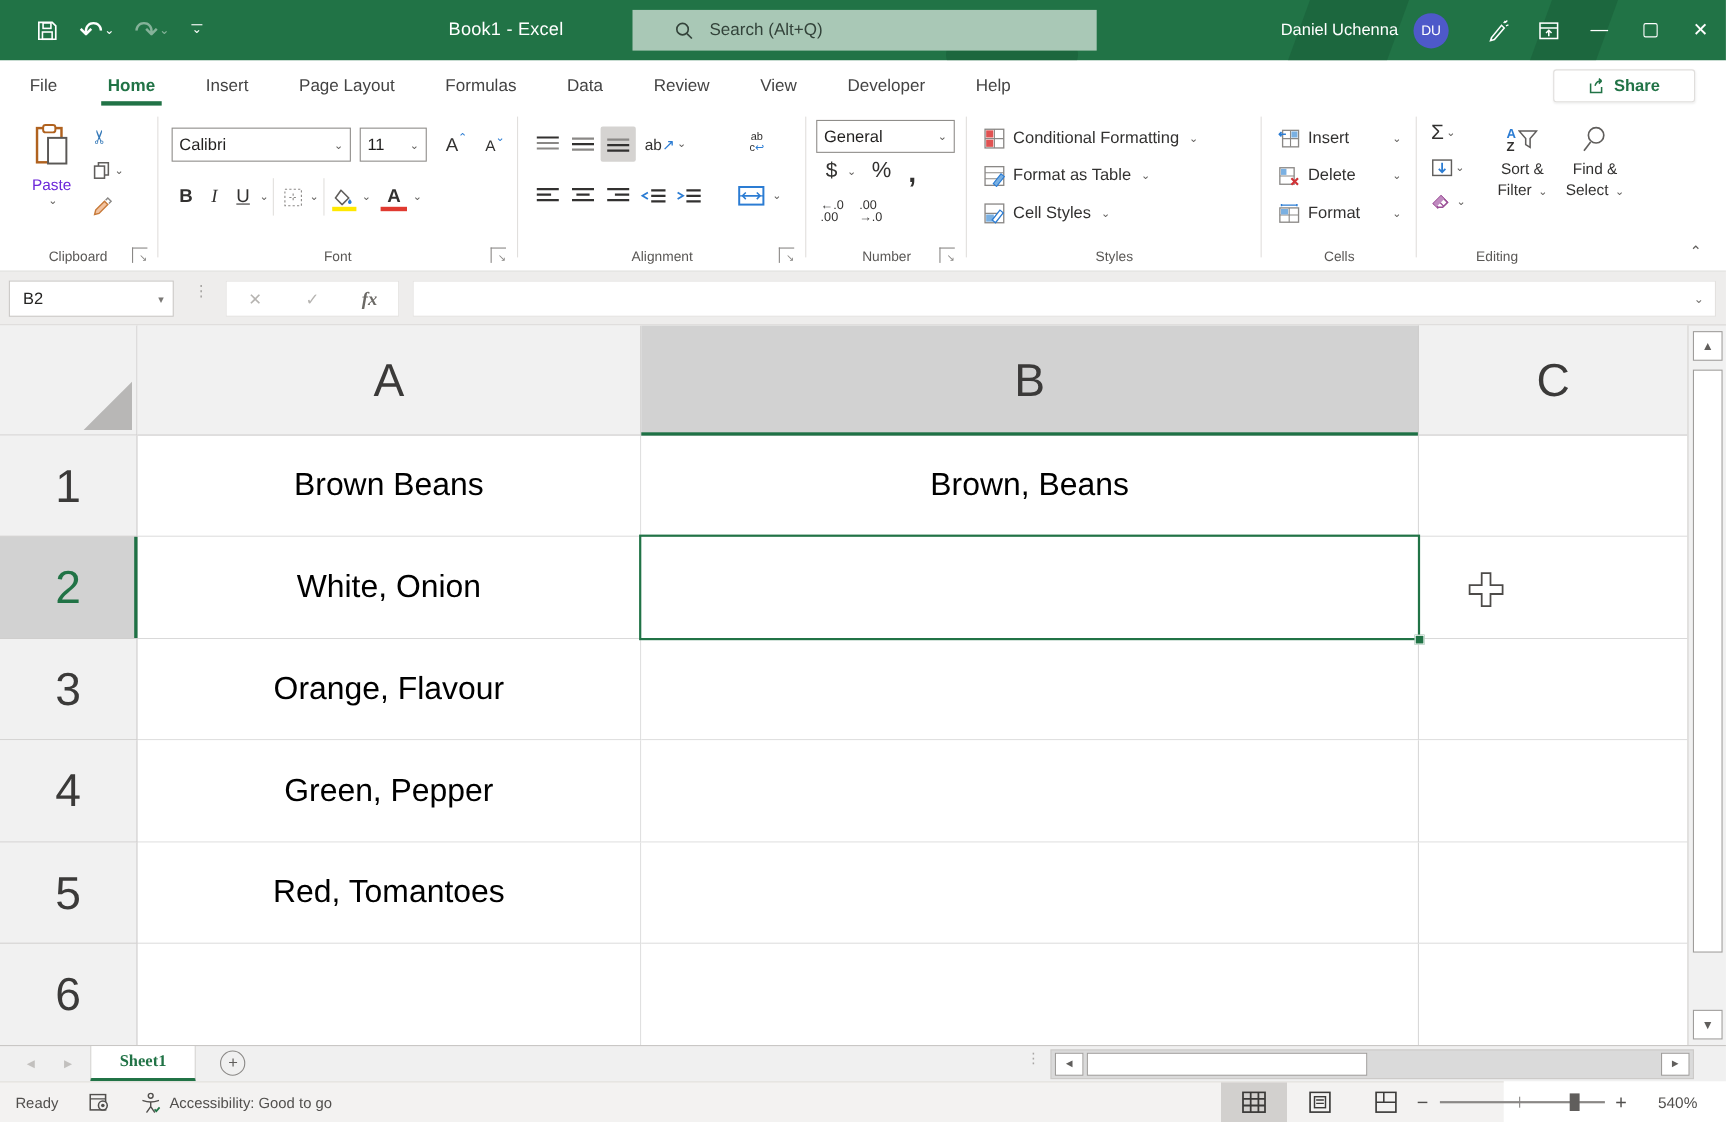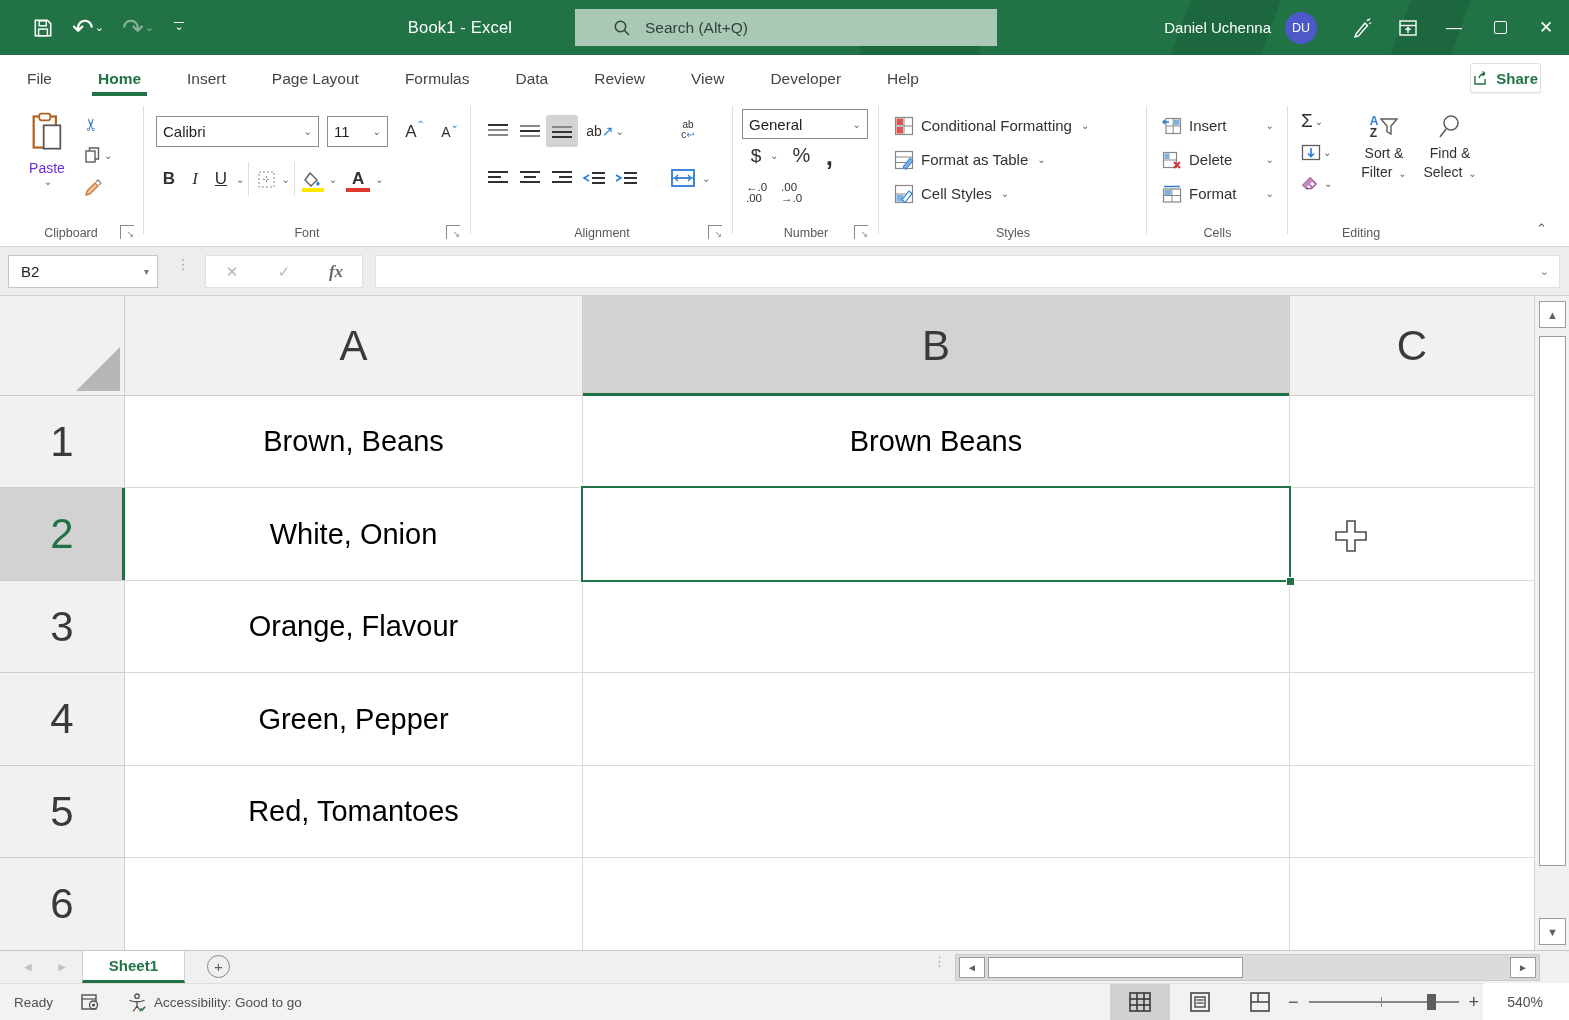--- a/index.html
+++ b/index.html
@@ -23,21 +23,21 @@
   .tb-user { font-size:15px; margin-right:14px; }
   .tb-avatar { width:32px; height:32px; border-radius:50%; background:#4e59c9; color:#fff; font-size:12.5px; display:flex; align-items:center; justify-content:center; margin-right:22px; cursor:pointer; }
   .tb-ico { width:46px; height:55px; display:flex; align-items:center; justify-content:center; cursor:pointer; }
   .win-min { font-size:16px; } .win-max-box { width:13px; height:13px; border:1.4px solid #fff; border-radius:2px; } .win-close { font-size:17px; }
 
   
   .tabrow { position:absolute; left:0; top:55px; width:1569px; height:45px; background:#fff; display:flex; align-items:center; }
   .tab { font-size:15.5px; color:#444; padding:10px 2px 8px; margin:0 21px; cursor:pointer; position:relative; white-space:nowrap; }
   .tab.active { font-weight:700; color:#217346; }
   .tab.active::after { content:""; position:absolute; left:-4px; right:-4px; bottom:0; height:4px; background:#217346; }
-  .share-btn { position:absolute; right:28px; top:8px; height:30px; border:1px solid #e0dedc; background:#fff; border-radius:3px; display:flex; align-items:center; gap:7px; padding:0 2px; color:#217346; font-size:15px; font-weight:600; cursor:pointer; box-shadow:0 1px 2px rgba(0,0,0,.06); }
+  .share-btn { position:absolute; right:28px; top:8px; height:30px; border:1px solid #e0dedc; background:#fff; border-radius:3px; display:flex; align-items:center; gap:7px; padding:0 31px; color:#217346; font-size:15px; font-weight:600; cursor:pointer; box-shadow:0 1px 2px rgba(0,0,0,.06); }
 
   
   .ribbon { position:absolute; left:0; top:100px; width:1569px; height:147px; background:#fff; border-bottom:1px solid #d8d6d4; }
   .group { position:absolute; top:0; height:146px; }
   .gsep { position:absolute; top:6px; height:128px; width:1px; background:#e1dfdd; }
   .glabel { position:absolute; bottom:6px; left:0; right:0; text-align:center; font-size:12.5px; color:#5a5856; }
   .launcher { position:absolute; bottom:7px; width:14px; height:14px; border-left:1px solid #8a8886; border-top:1px solid #8a8886; color:#8a8886; font-size:9px; display:flex; align-items:flex-end; justify-content:flex-end; cursor:pointer; }
   .rbtn { display:inline-flex; align-items:center; justify-content:center; cursor:pointer; border-radius:2px; }
   .chev { font-size:10px; color:#605e5c; margin-left:2px; }
   .vline { width:1px; background:#e1dfdd; height:34px; margin:0 4px; }
@@ -93,29 +93,29 @@
   .cursor-plus { position:absolute; left:1333px; top:222px; pointer-events:none; }
 
   
   .vscroll { position:absolute; left:1534px; top:296px; width:35px; height:654px; background:#f1f1f1; border-left:1px solid #d4d2d0; }
   .varrow { position:absolute; left:4px; width:27px; height:27px; background:#fff; border:1px solid #9f9d9b; display:flex; align-items:center; justify-content:center; color:#605e5c; font-size:11px; cursor:pointer; }
   .vthumb { position:absolute; left:4px; top:40px; width:27px; height:530px; background:#fff; border:1px solid #9f9d9b; cursor:grab; }
 
   
   .sheetbar { position:absolute; left:0; top:950px; width:1569px; height:33px; background:#f0f0f0; border-top:1px solid #c9c7c5; display:flex; align-items:stretch; }
   .snav { display:flex; align-items:center; gap:22px; padding:0 14px 0 22px; color:#c2c0be; font-size:12px; }
-  .stab { background:#fff; border-right:1px solid #d4d2d0; border-left:1px solid #d4d2d0; border-bottom:3px solid #217346; color:#217346; font-weight:700; font-size:15px; display:flex; align-items:center; padding:0 26px; cursor:pointer; }
+  .stab { background:#fff; border-right:1px solid #d4d2d0; border-left:1px solid #d4d2d0; border-bottom:3px solid #217346; color:#217346; font-weight:700; font-size:15px; display:flex; align-items:center; padding:0 26px; cursor:pointer;font-family:Liberation Serif, serif; }
   .addsheet { width:23px; height:23px; border:1.3px solid #8a8886; border-radius:50%; color:#605e5c; display:flex; align-items:center; justify-content:center; font-size:15px; margin:4px 0 0 22px; cursor:pointer; }
   .hdots { position:absolute; left:933px; top:8px; color:#a8a6a4; font-size:13px; line-height:6px; }
   .hscroll { position:absolute; left:955px; top:3px; width:585px; height:27px; background:#dadada; border:1px solid #cccac8; }
   .harrow { position:absolute; top:2px; width:26px; height:21px; background:#fff; border:1px solid #9f9d9b; display:flex; align-items:center; justify-content:center; color:#605e5c; font-size:10px; cursor:pointer; }
   .hthumb { position:absolute; left:32px; top:2px; width:255px; height:21px; background:#fff; border:1px solid #9f9d9b; cursor:grab; }
 
   
-  .statusbar { position:absolute; left:0; top:983px; width:1483px; height:37px; background:#f3f2f1; border-top:1px solid #e0deda; display:flex; align-items:center; font-size:13.5px; color:#514f4d; }
+  .statusbar { position:absolute; left:0; top:983px; width:1367px; height:37px; background:#f3f2f1; border-top:1px solid #e0deda; display:flex; align-items:center; font-size:13.5px; color:#514f4d; }
   .sb-item { display:flex; align-items:center; gap:8px; padding:0 14px; height:100%; cursor:pointer; }
   .viewbtns { position:absolute; left:1110px; top:0; height:100%; display:flex; }
   .viewbtn { width:60px; height:100%; display:flex; align-items:center; justify-content:center; cursor:pointer; }
   .viewbtn.active { background:#d2d0ce; }
   .zoomctl { position:absolute; left:1288px; top:0; height:100%; display:flex; align-items:center; gap:10px; color:#514f4d; }
   .zline { position:relative; width:150px; height:2px; background:#8a8886; }
   .ztick { position:absolute; left:72px; top:-4px; width:1.5px; height:10px; background:#8a8886; }
   .zthumb { position:absolute; left:118px; top:-7px; width:9px; height:16px; background:#605e5c; cursor:grab; }
   .zpct { font-size:14px; width:48px; text-align:right; margin-left:6px; }
 </style>
@@ -552,22 +552,22 @@
 <div class="gridwrap">
   <div class="grid">
     <div class="corner">
         <span class="tri"></span>
       </div>
     <div class="hc">A</div>
     <div class="hc colsel">B</div>
     <div class="hc" style="border-right:none;">C</div>
 
     <div class="hc">1</div>
+    <div class="cell">Brown Beans</div>
     <div class="cell">Brown, Beans</div>
-    <div class="cell">Brown Beans</div>
     <div class="cell" style="border-right:none;"></div>
 
     <div class="hc rowsel">2</div>
     <div class="cell">White, Onion</div>
     <div class="cell"></div>
     <div class="cell" style="border-right:none;"></div>
 
     <div class="hc">3</div>
     <div class="cell">Orange, Flavour</div>
     <div class="cell"></div>

